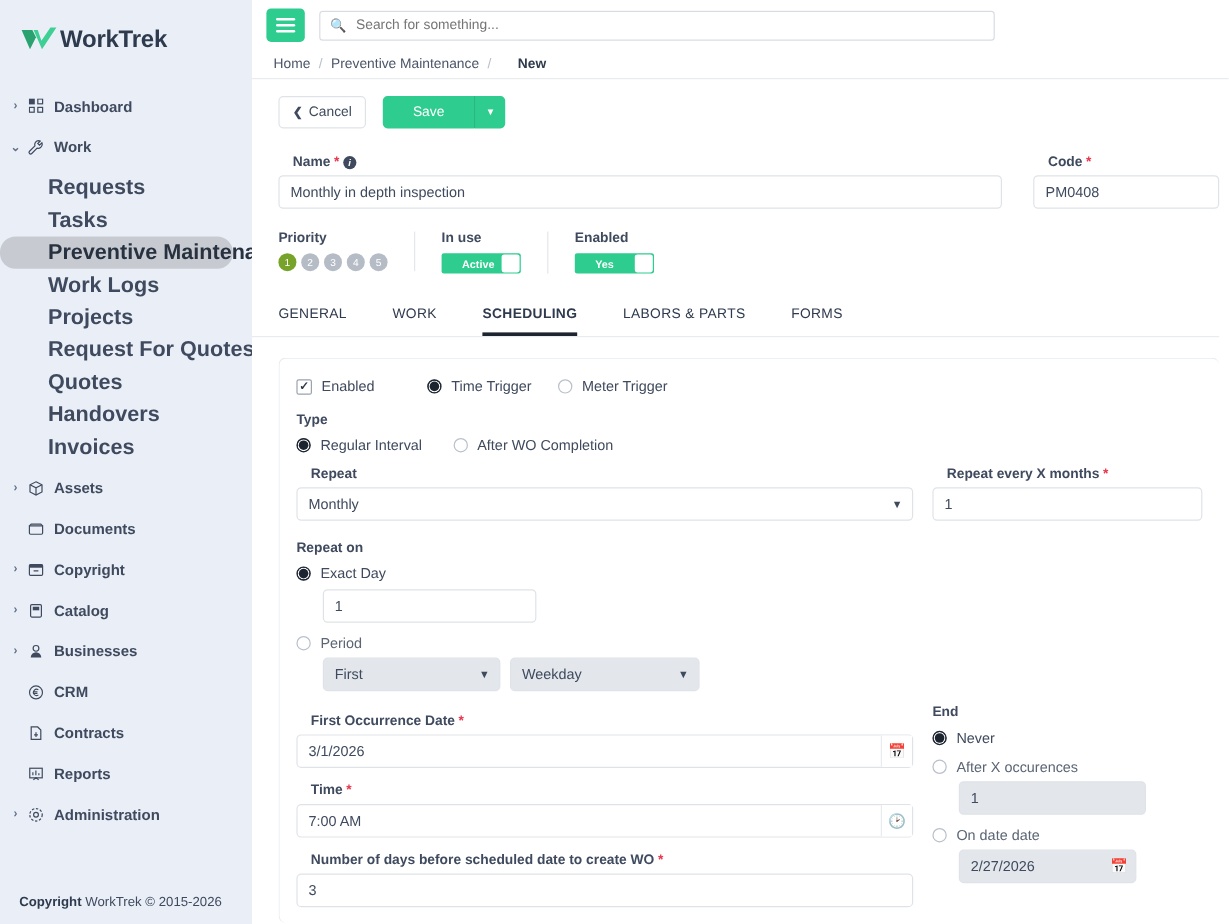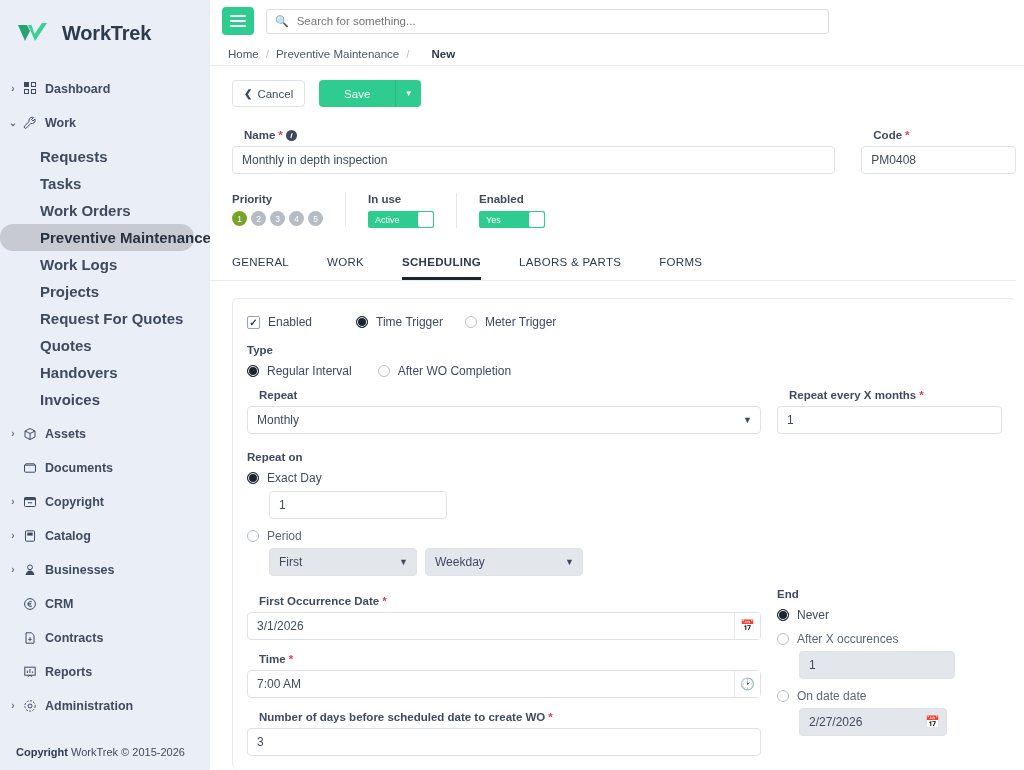--- a/index.html
+++ b/index.html
@@ -19,21 +19,21 @@
     min-width: 210px;
     height: 770px;
     background: #eaeff7;
     position: relative;
     display: flex;
     flex-direction: column;
   }
   .brand {
     display: flex;
     align-items: center;
-    gap: 12px;
+    gap: 0;
     padding: 18px 0 14px 16px;
     height: 62px;
   }
   .brand-logo { width: 34px; height: 26px; flex: 0 0 auto; }
   .brand-name {
     font-size: 20px;
     font-weight: bold;
     color: #2e3a4d;
     letter-spacing: -0.2px;
   }
@@ -61,21 +61,21 @@
     display: inline-flex;
     align-items: center;
     justify-content: center;
     color: #3f4a5e;
   }
   .nav-item .navlabel { padding-left: 5px; }
   .nav-item.top { font-weight: bold; margin-top: 7px; margin-bottom: 7px; }
   .nav-item.child {
     padding-left: 40px;
     font-weight: bold;
-    font-size: 15px;
+    font-size: 18px;
     height: 27px;
   }
   .nav-item.child.active {
     background: #c7cbd1;
     border-radius: 13px;
     margin-right: 16px;
     color: #28313f;
   }
   .copyright {
     padding: 0 0 12px 16px;
@@ -289,22 +289,22 @@
     background: #2ecc8f;
     border-radius: 2px;
     display: flex;
     align-items: center;
     position: relative;
     cursor: pointer;
   }
   .toggle .tlabel {
     color: #fff;
     font-size: 9px;
-    font-weight: normal;
-    padding-left: 7px;
+    font-weight: bold;
+    padding-left: 17px;
   }
   .toggle .knob {
     position: absolute;
     right: 1px; top: 1px;
     width: 15px; height: 15px;
     background: #fff;
     border-radius: 2px;
   }
 
   
@@ -466,21 +466,20 @@
       <span class="navicon">
         <svg width="14" height="14" viewBox="0 0 14 14">
             <path d="M9.2 1.2a3.3 3.3 0 0 0-3.1 4.4L1.6 10a1.3 1.3 0 0 0 1.9 1.9l4.4-4.5a3.3 3.3 0 0 0 4.3-3.1 3.3 3.3 0 0 0-.3-1.3l-2 2-1.4-1.4 2-2a3.3 3.3 0 0 0-1.3-.4z" fill="none" stroke="#3f4a5e" stroke-width="1"></path>
           </svg>
       </span>
       <span class="navlabel">Work</span>
     </div>
 
     <div class="nav-item child">Requests</div>
     <div class="nav-item child">Tasks</div>
-    <div class="nav-item child">Work Orders</div>
     <div class="nav-item child active">Preventive Maintenance</div>
     <div class="nav-item child">Work Logs</div>
     <div class="nav-item child">Projects</div>
     <div class="nav-item child">Request For Quotes</div>
     <div class="nav-item child">Quotes</div>
     <div class="nav-item child">Handovers</div>
     <div class="nav-item child">Invoices</div>
 
     <div class="nav-item top">
       <span class="caret">›</span>

